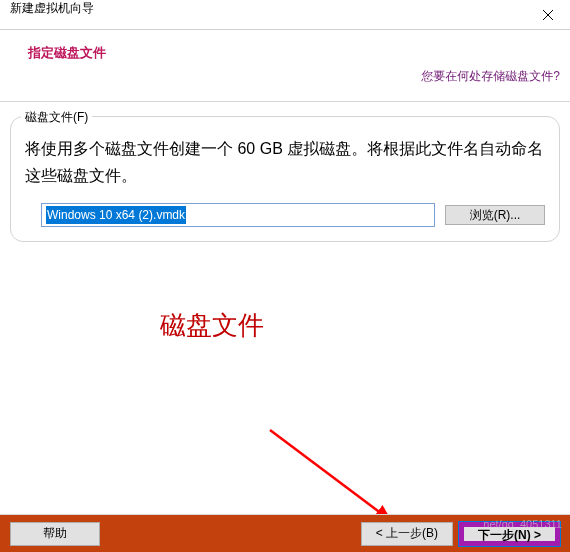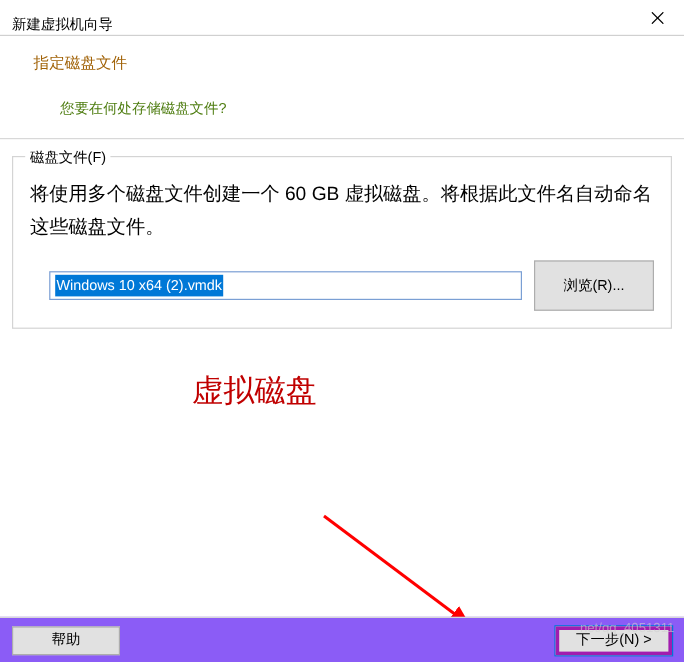--- a/index.html
+++ b/index.html
@@ -3,76 +3,76 @@
   <meta charset="utf-8">
   <style>
     * { box-sizing: border-box; margin: 0; padding: 0; }
     body {
       width: 570px; height: 552px;
       font-family: "Microsoft YaHei", "SimSun", sans-serif;
       font-size: 12px; background: #fff; overflow: hidden; position: relative;
     }
     .titlebar {
       height: 30px; border-bottom: 1px solid #d0d0d0;
-      display: flex; align-items: flex-end; justify-content: space-between;
+      display: flex; align-items: flex-start; justify-content: space-between;
       padding-left: 10px; background: #fff;
     }
     .titlebar-text { font-size: 12px; color: #000; }
     .close-btn {
       width: 45px; height: 29px; display: flex; align-items: center;
       justify-content: center; cursor: pointer;
     }
     .close-btn svg { width: 10px; height: 10px; }
     .header-section { padding: 14px 10px 16px 10px; border-bottom: 1px solid #d8d8d8; }
-    .header-title { font-size: 13px; font-weight: normal; padding-left: 18px; color: #a16207; }
-    .header-desc { font-size: 12px; padding-left: 40px; margin-top: 20px; color: #4d7c0f; }
+    .header-title { font-size: 13px; font-weight: bold; padding-left: 18px; color: #be185d; }
+    .header-desc { font-size: 12px; padding-left: 40px; margin-top: 6px; color: #701a75; text-align: right; }
     .content {
       margin: 14px 10px 0 10px; border: 1px solid #d4d4d4;
-      border-radius: 0; padding: 0; position: relative; background: #fff;
+      border-radius: 13px; padding: 0; position: relative; background: #fff;
     }
     .fieldset-label {
       position: absolute; top: -8px; left: 10px; background: #fff;
       padding: 0 4px; font-size: 12px; color: #000;
     }
     .content-inner { padding: 18px 14px 14px 14px; }
     .desc-text { font-size: 16px; line-height: 1.7; color: #000; }
     .input-row { display: flex; gap: 10px; margin-top: 14px; align-items: center; padding-left: 16px; }
     .file-input {
       flex: 1; height: 24px; border: 1px solid #7a9fd4;
       padding: 2px 4px; font-size: 12px; font-family: inherit; outline: none;
     }
     .file-input .selected {
       background: #0078d7; color: #fff; display: inline-block;
       line-height: 18px; padding: 0 1px;
     }
     .browse-btn {
-      width: 100px; height: 42px; border: 1px solid #adadad;
+      width: 100px; height: 20px; border: 1px solid #adadad;
       background: #e1e1e1; font-size: 12px; cursor: pointer;
       font-family: inherit;
     }
     .annotation {
       position: absolute; left: 160px; top: 308px;
       font-family: "KaiTi", "STKaiti", serif; font-size: 26px;
       color: #c00000; font-weight: normal;
     }
     .arrow-svg { position: absolute; left: 250px; top: 420px; pointer-events: none; }
     .footer {
       position: absolute; left: 0; right: 0; bottom: 0;
       height: 38px; border-top: 1px solid #d8d8d8;
       display: flex; align-items: center; padding: 0 10px;
-      background: #8b5cf6;
+      background: #c2410c;
     }
     .footer .spacer { flex: 1; }
     .footer button {
       height: 24px; border: 1px solid #adadad; background: #e1e1e1;
       font-size: 12px; padding: 0 14px; margin-left: 6px; cursor: pointer;
       font-family: inherit; min-width: 80px;
     }
     .footer .help-btn { margin-left: 0; min-width: 90px; }
-    .footer .next-btn { border: 3px solid #a21caf; box-shadow: 0 0 0 1px #0078d7; }
+    .footer .next-btn { border: 5px solid #a21caf; box-shadow: 0 0 0 1px #0078d7; font-weight: bold; }
     .footer .back-btn { margin-right: 0; }
     .watermark {
       position: absolute; right: 8px; bottom: 22px; font-size: 11px;
       color: #d0d0d0; opacity: 0.6; pointer-events: none;
     }
   </style>
 </head>
 <body>
 
 <div class="titlebar">
@@ -96,30 +96,31 @@
     <div class="desc-text">将使用多个磁盘文件创建一个 60 GB 虚拟磁盘。将根据此文件名自动命名这些磁盘文件。</div>
     <div class="input-row">
       <div class="file-input">
         <span class="selected">Windows 10 x64 (2).vmdk</span>
       </div>
       <button class="browse-btn">浏览(R)...</button>
     </div>
   </div>
 </div>
 
-<div class="annotation">虚拟磁盘</div>
+<div class="annotation">磁盘文件</div>
 
 <svg class="arrow-svg" width="180" height="120">
   <defs>
     <marker id="arrowhead" markerWidth="8" markerHeight="8" refX="6" refY="3" orient="auto">
       <polygon points="0 0, 7 3, 0 6" fill="#ff0000"></polygon>
     </marker>
   </defs>
   <line x1="20" y1="10" x2="140" y2="100" stroke="#ff0000" stroke-width="2.5" marker-end="url(#arrowhead)"></line>
 </svg>
 
 <div class="footer">
   <button class="help-btn">帮助</button>
   <div class="spacer"></div>
+  <button class="back-btn">&lt; 上一步(B)</button>
   <button class="next-btn">下一步(N) &gt;</button>
 </div>
 
 <div class="watermark">net/qq_4051311</div>
 
 </body></html>

